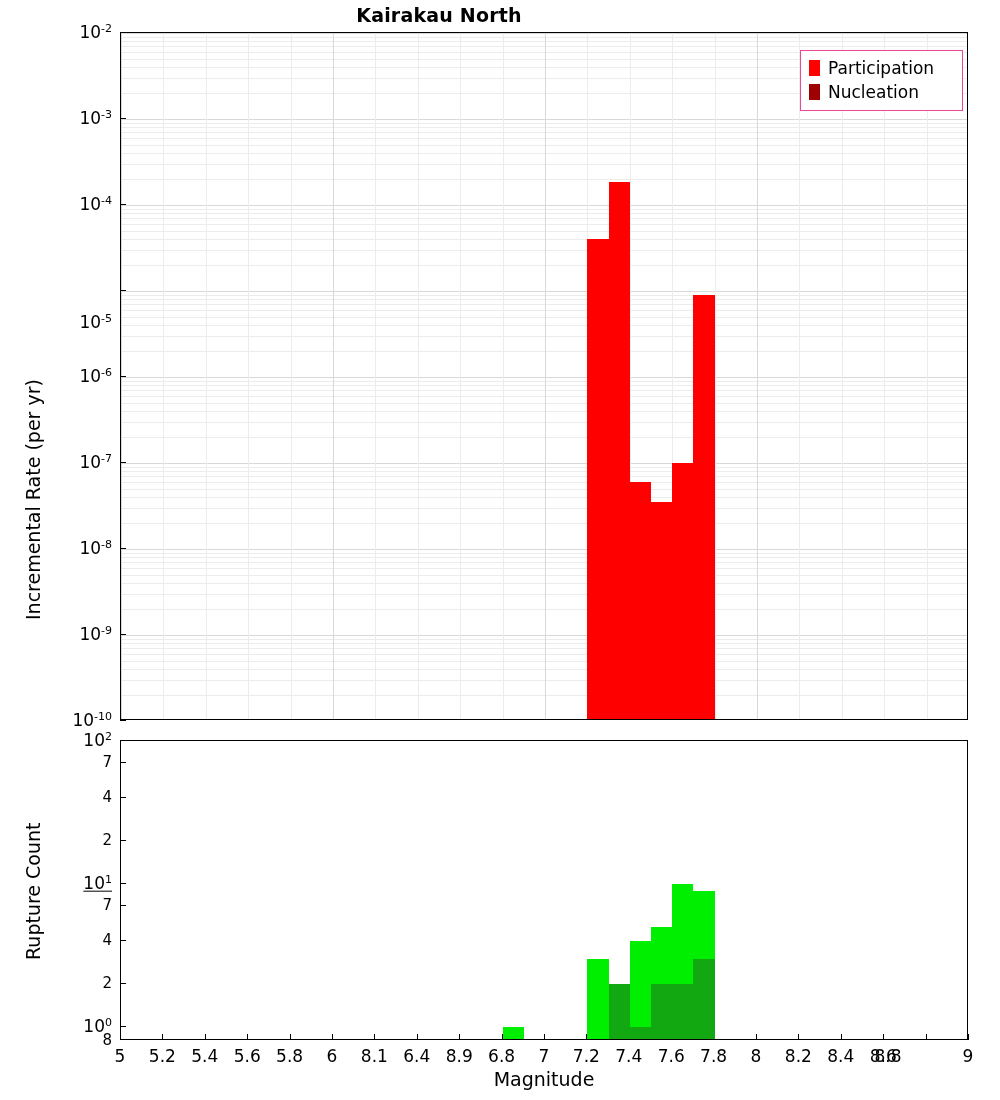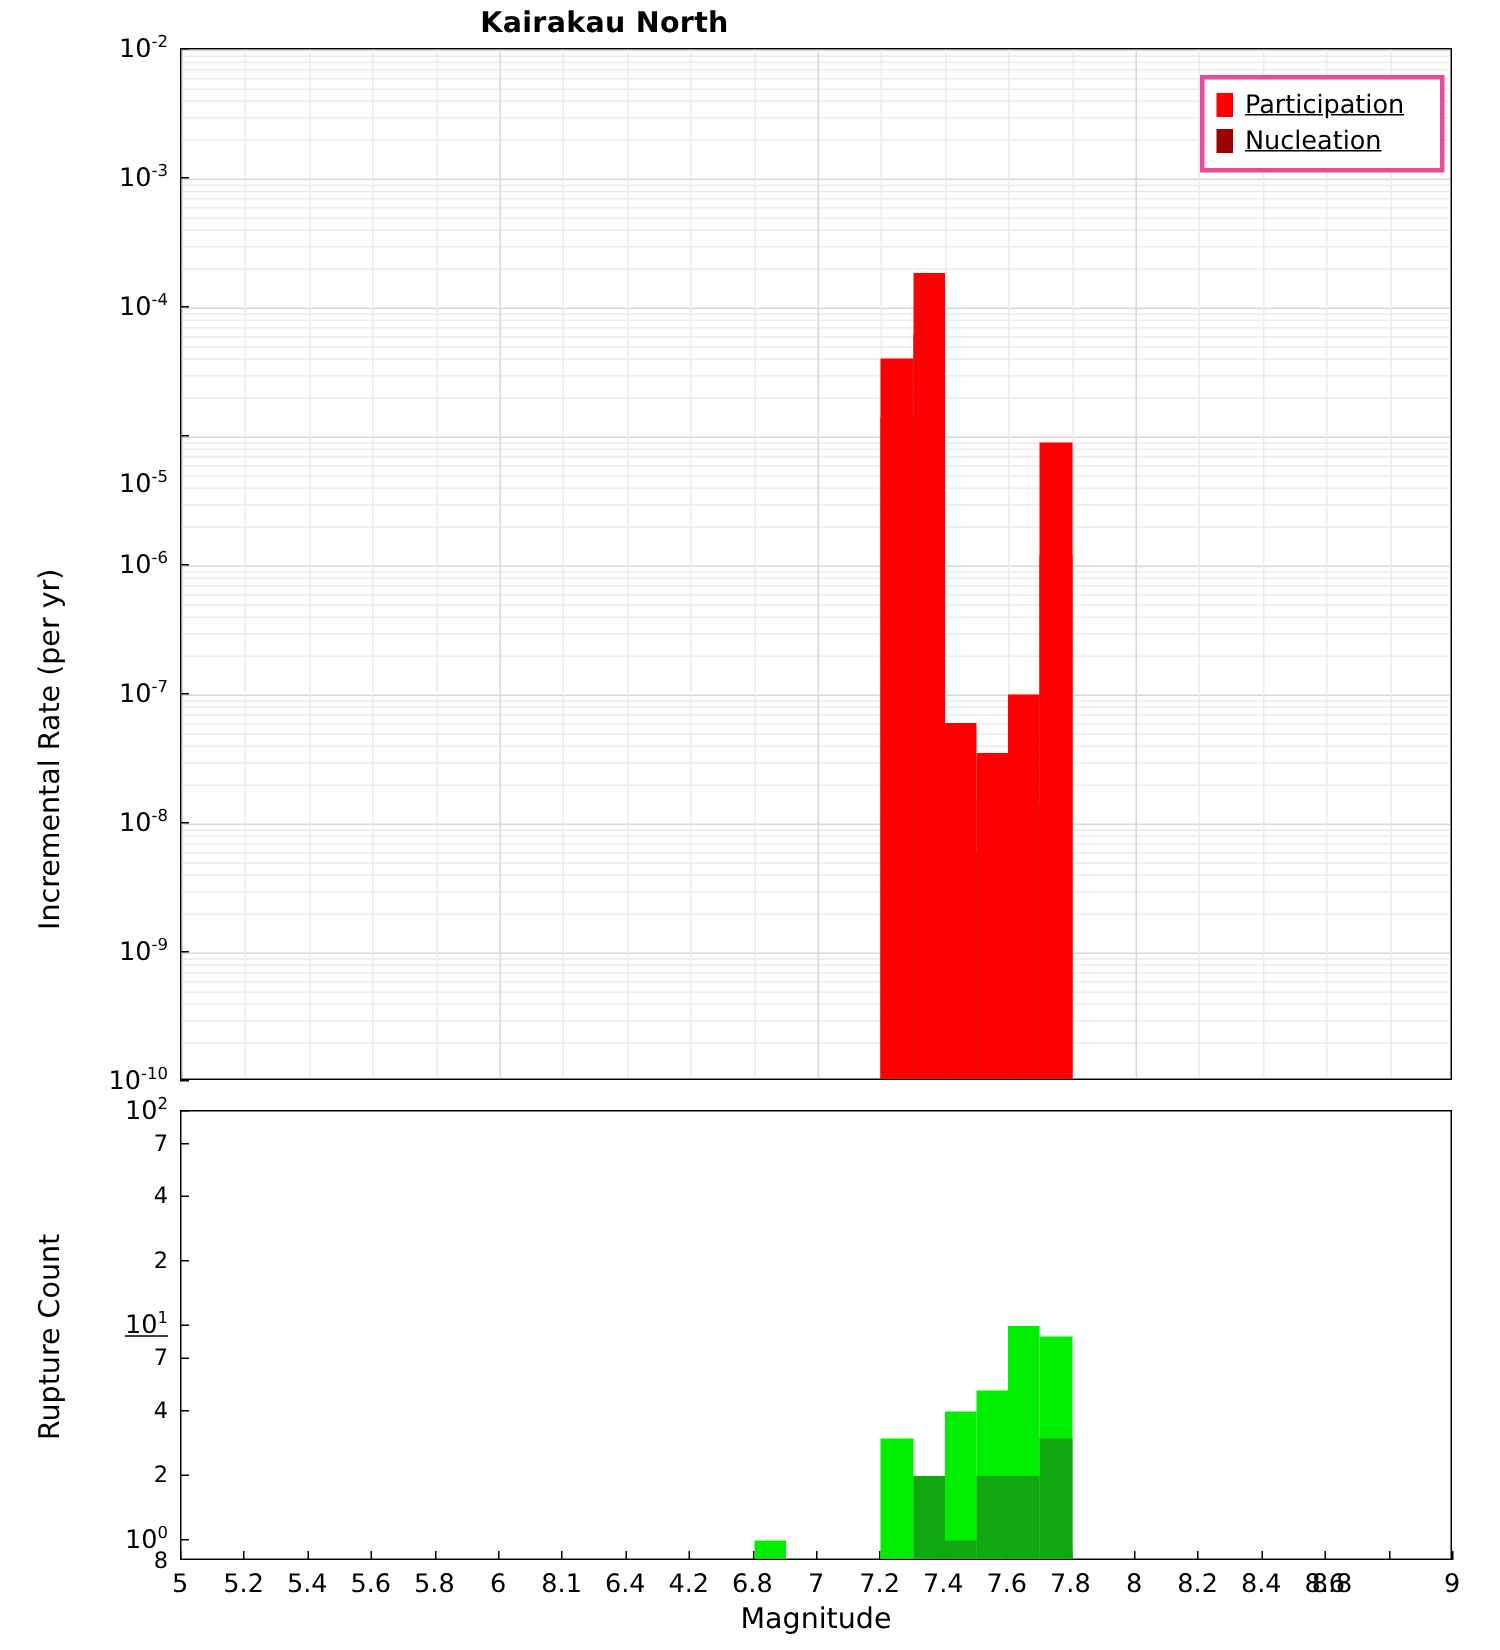--- a/index.html
+++ b/index.html
@@ -24,20 +24,21 @@
   .title {
     position: absolute;
     left: 0;
     top: 4px;
     width: 806px;
     text-align: center;
     font-size: 19px;
     font-weight: bold;
     color: #000;
     letter-spacing: 0.2px;
+    padding-left: 36px;
   }
   
   .axes {
     position: absolute;
     box-sizing: border-box;
     border: 1px solid #000;
     background: #ffffff;
     overflow: hidden;
   }
   .plotarea {
@@ -122,24 +123,23 @@
   }
   
   .bar {
     position: absolute;
     box-sizing: border-box;
   }
   
   .legend {
     position: absolute;
     box-sizing: border-box;
-    border: 3px solid #ec4899;
+    border: 1px solid #ec4899;
     background: #ffffff;
     padding: 5px 8px 6px 8px;
-    text-decoration: underline;
   }
   .legend-row {
     display: flex;
     align-items: center;
     height: 24px;
   }
   .legend-swatch {
     width: 11px;
     height: 16px;
     margin-right: 8px;
@@ -350,21 +350,21 @@
       <div class="xtick-label" style="left: 247.2px; top: 1046px;">5.6</div>
       <div class="tickmark-x" style="left: 289.6px; top: 1034px;"></div>
       <div class="xtick-label" style="left: 289.6px; top: 1046px;">5.8</div>
       <div class="tickmark-x" style="left: 332px; top: 1034px;"></div>
       <div class="xtick-label" style="left: 332px; top: 1046px;">6</div>
       <div class="tickmark-x" style="left: 374.4px; top: 1034px;"></div>
       <div class="xtick-label" style="left: 374.4px; top: 1046px;">8.1</div>
       <div class="tickmark-x" style="left: 416.8px; top: 1034px;"></div>
       <div class="xtick-label" style="left: 416.8px; top: 1046px;">6.4</div>
       <div class="tickmark-x" style="left: 459.2px; top: 1034px;"></div>
-      <div class="xtick-label" style="left: 459.2px; top: 1046px;">4.2</div>
+      <div class="xtick-label" style="left: 459.2px; top: 1046px;">8.9</div>
       <div class="tickmark-x" style="left: 501.6px; top: 1034px;"></div>
       <div class="xtick-label" style="left: 501.6px; top: 1046px;">6.8</div>
       <div class="tickmark-x" style="left: 544px; top: 1034px;"></div>
       <div class="xtick-label" style="left: 544px; top: 1046px;">7</div>
       <div class="tickmark-x" style="left: 586.4px; top: 1034px;"></div>
       <div class="xtick-label" style="left: 586.4px; top: 1046px;">7.2</div>
       <div class="tickmark-x" style="left: 628.8px; top: 1034px;"></div>
       <div class="xtick-label" style="left: 628.8px; top: 1046px;">7.4</div>
       <div class="tickmark-x" style="left: 671.2px; top: 1034px;"></div>
       <div class="xtick-label" style="left: 671.2px; top: 1046px; text-align: right;">7.6</div>

